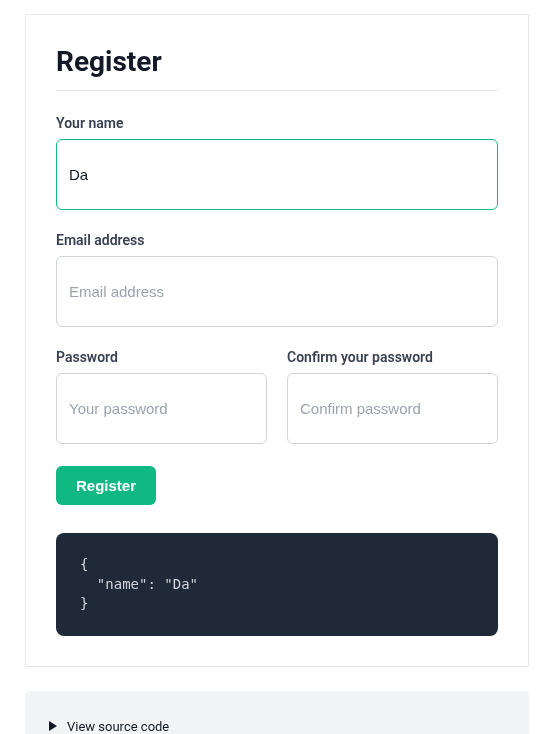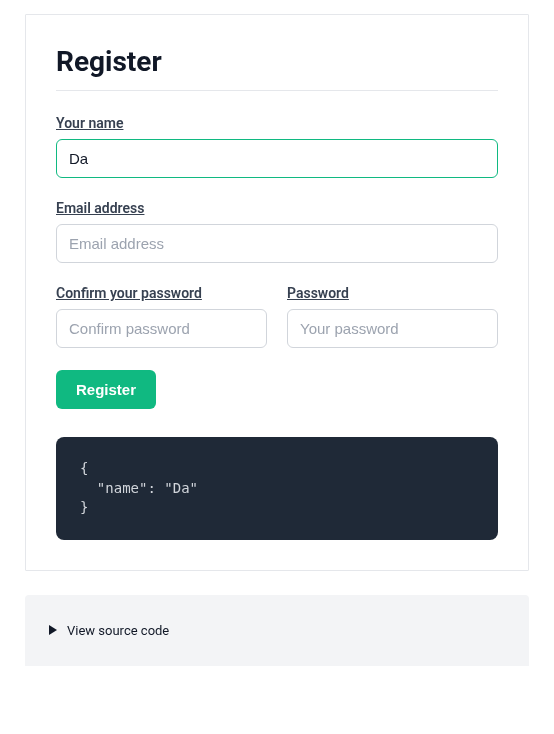--- a/index.html
+++ b/index.html
@@ -35,25 +35,24 @@
     }
     .field {
       margin-bottom: 22px;
     }
     .label {
       display: block;
       font-size: 14px;
       font-weight: 600;
       color: #374151;
       margin-bottom: 8px;
-      text-decoration: underline;
     }
     .input {
       width: 100%;
-      padding: 10px 12px;
+      padding: 26px 12px;
       font-size: 15px;
       border: 1px solid #d1d5db;
       border-radius: 6px;
       color: #111827;
       outline: none;
       background: #ffffff;
     }
     .input::placeholder {
       color: #9ca3af;
     }
@@ -122,26 +121,26 @@
     <input type="text" class="input focused" value="Da" style="">
   </div>
 
   <div class="field">
     <label class="label">Email address</label>
     <input type="text" class="input" placeholder="Email address" style="">
   </div>
 
   <div class="row">
     <div class="field">
+      <label class="label">Password</label>
+      <input type="password" class="input" placeholder="Your password" style="">
+    </div>
+    <div class="field">
       <label class="label">Confirm your password</label>
       <input type="password" class="input" placeholder="Confirm password" style="">
-    </div>
-    <div class="field">
-      <label class="label">Password</label>
-      <input type="password" class="input" placeholder="Your password" style="">
     </div>
   </div>
 
   <button class="submit-btn">Register</button>
 
   <div class="code-block">{
   "name": "Da"
 }</div>
 </div>
 

